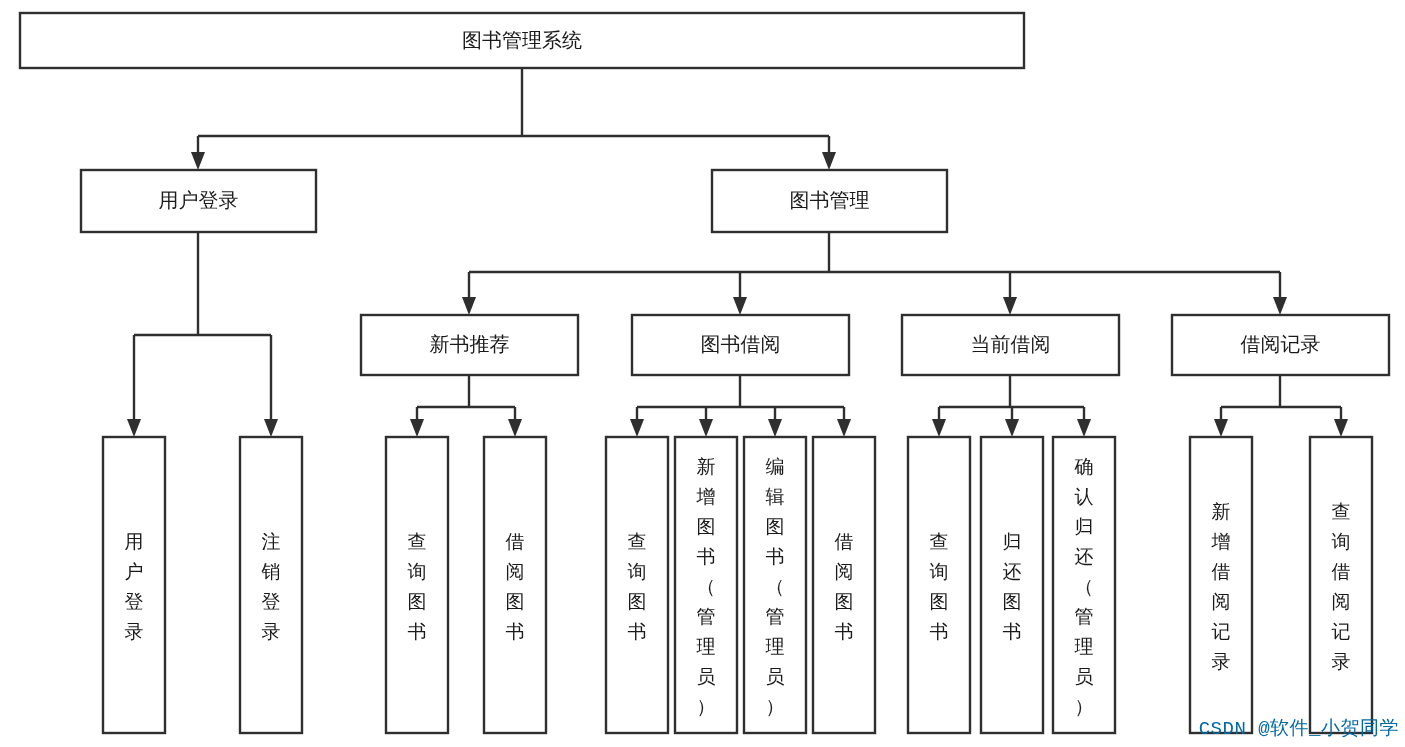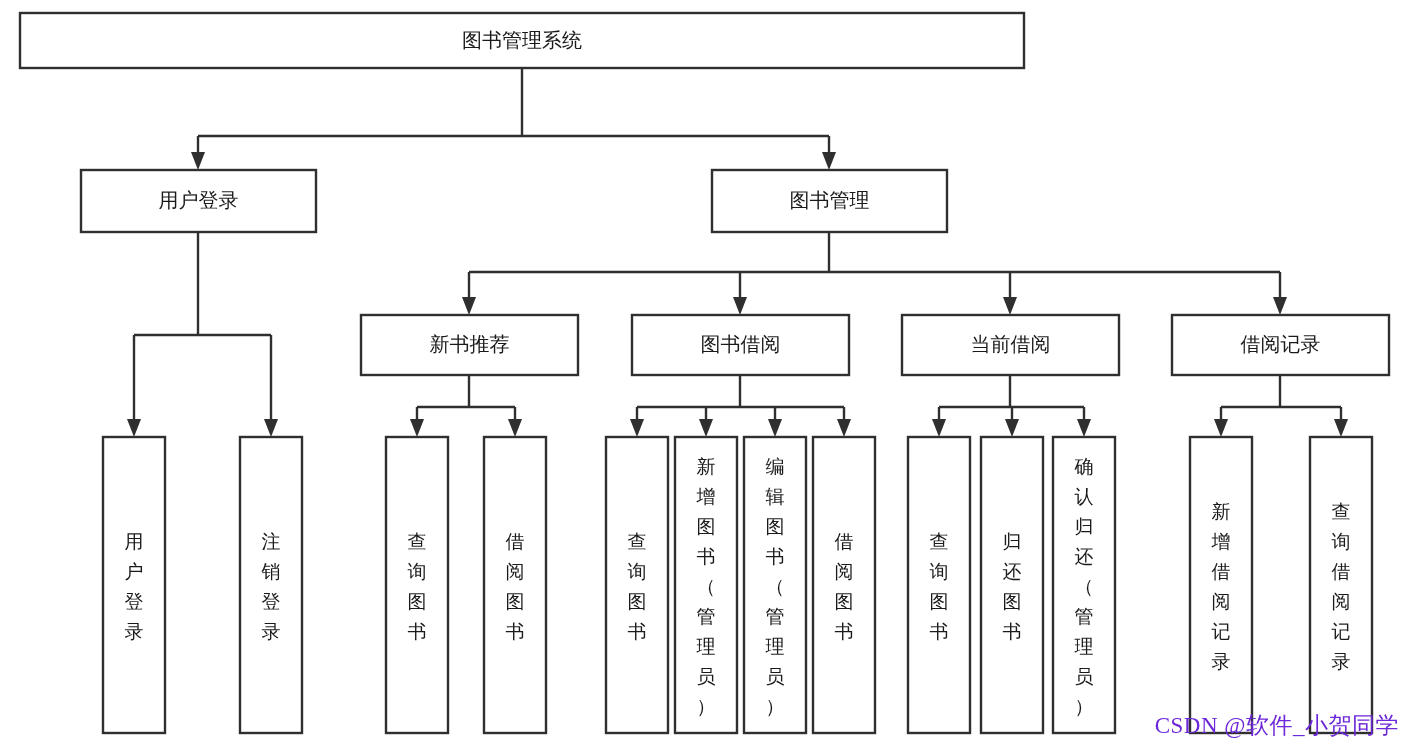--- a/index.html
+++ b/index.html
@@ -53,23 +53,23 @@
   .node-label-vertical {
     fill: #1a1a1a;
     font-family: "Liberation Sans", "DejaVu Sans", sans-serif;
     font-size: 19px;
     text-anchor: middle;
   }
   .watermark {
     position: absolute;
     right: 6px;
     bottom: 6px;
-    font-family: Liberation Serif, serif;
-    font-size: 23px;
-    color: #6d28d9;
+    font-family: Liberation Mono, monospace;
+    font-size: 19px;
+    color: #0369a1;
     letter-spacing: 0.5px;
     white-space: nowrap;
     pointer-events: none;
   }
 </style>
 </head>
 <body>
 
 <div id="diagram-root">
   <svg id="tree-svg" viewBox="0 0 1405 747" xmlns="http://www.w3.org/2000/svg">

